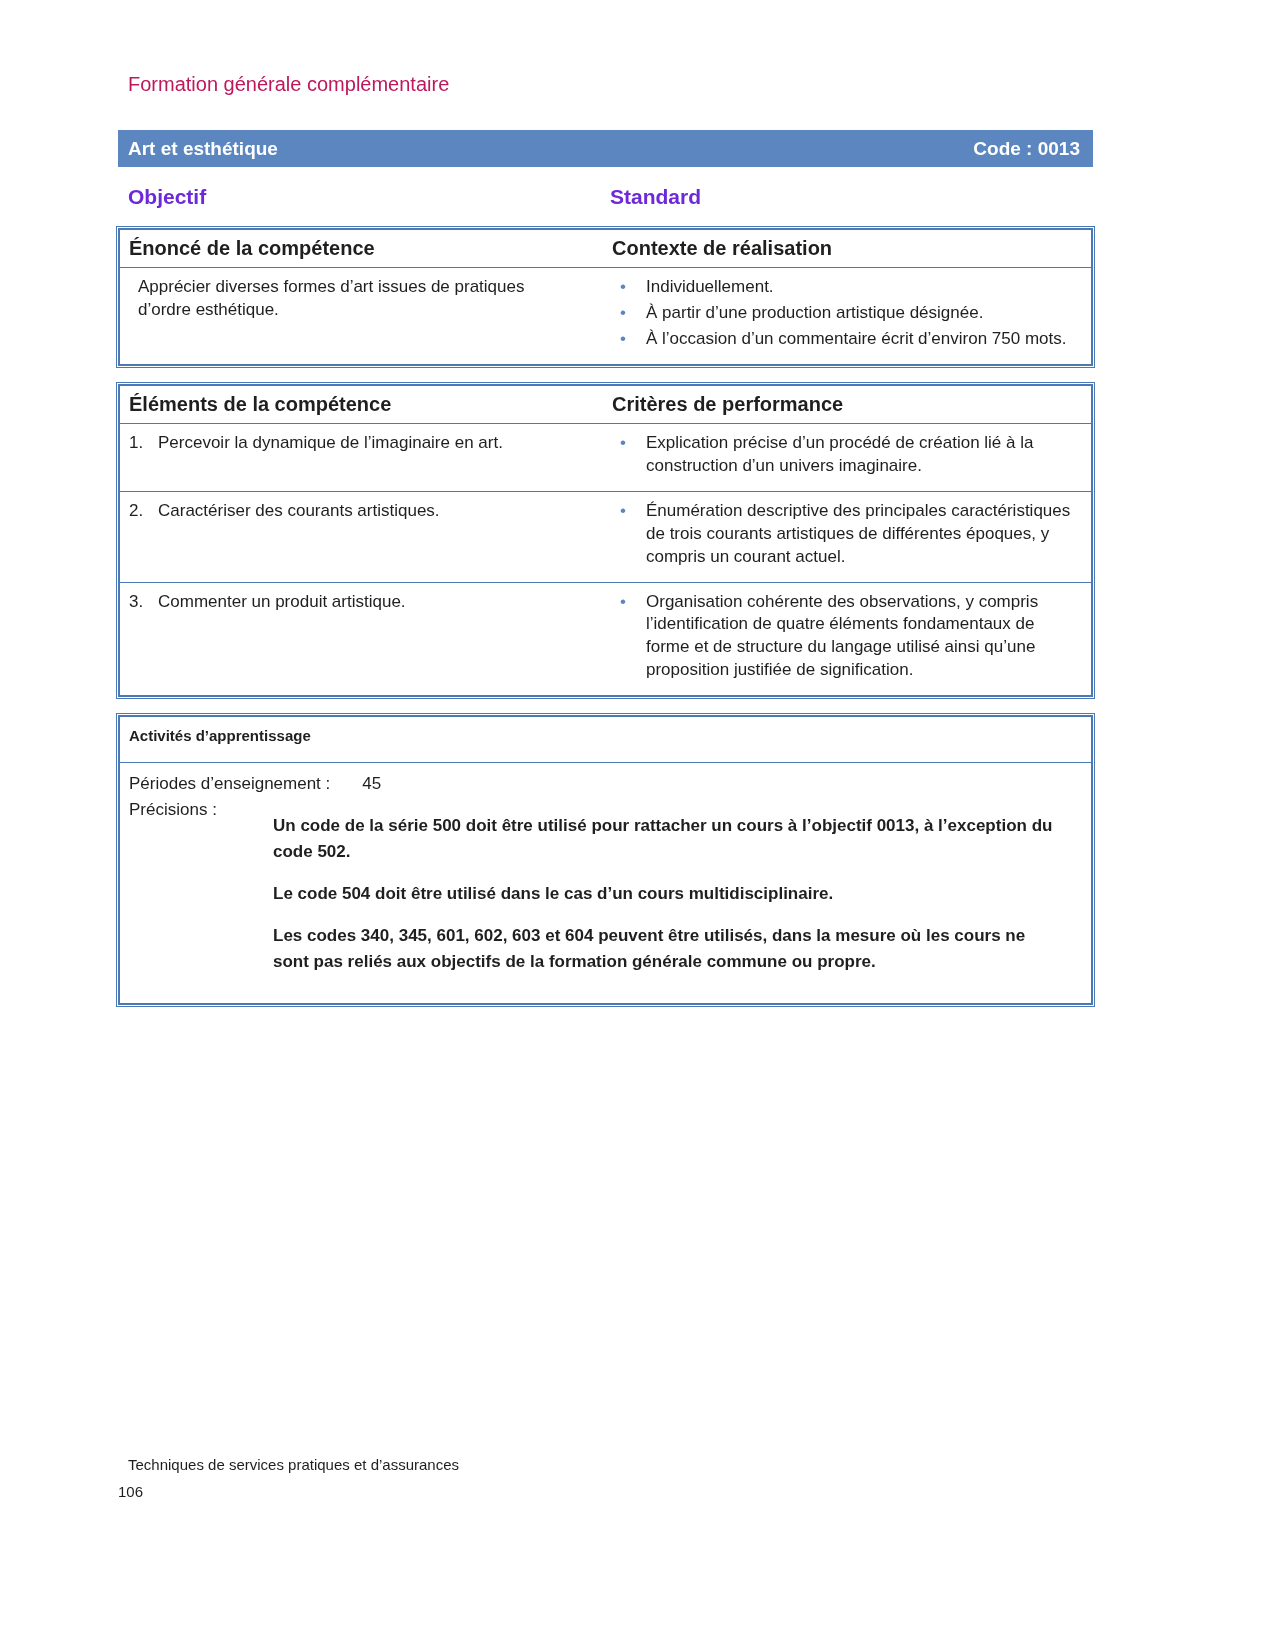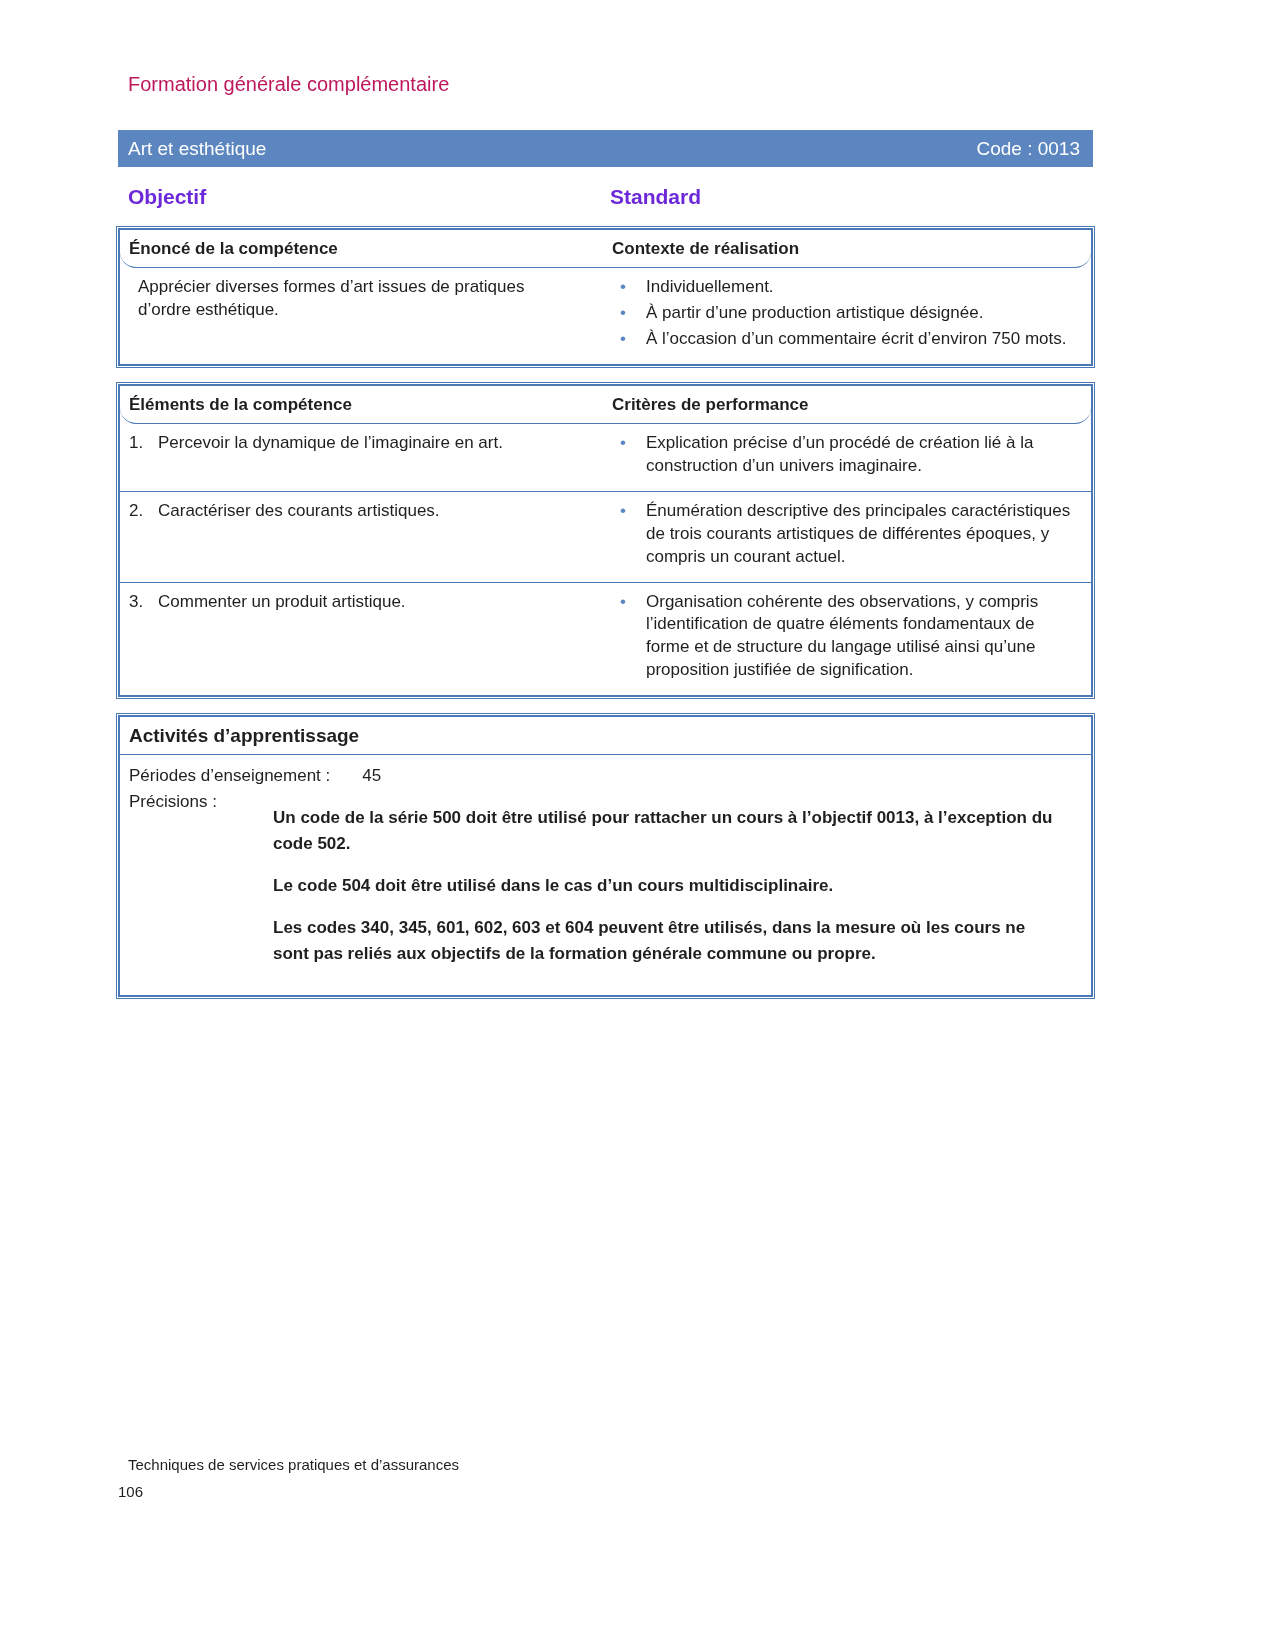--- a/index.html
+++ b/index.html
@@ -29,20 +29,21 @@
   .banner {
     margin-top: 33px;
     background: #5b86c0;
     color: #ffffff;
     font-size: 19px;
     height: 37px;
     display: flex;
     align-items: center;
     justify-content: space-between;
     padding: 0 13px 0 10px;
+    font-weight: bold;
   }
   .col-titles {
     display: grid;
     grid-template-columns: 492px 1fr;
     margin-top: 17px;
     margin-bottom: 18px;
   }
   .col-titles h2 {
     font-size: 21px;
     font-weight: bold;
@@ -55,24 +56,23 @@
     outline: 1px solid #4a79b6;
     outline-offset: 1px;
     margin-bottom: 18px;
     background: #ffffff;
   }
   .tbl-header {
     display: grid;
     grid-template-columns: 492px 1fr;
     border-bottom: 1px solid #4a79b6;
     font-weight: bold;
-    font-size: 17px;
+    font-size: 20px;
     line-height: 21px;
     padding: 8px 0;
-    border-radius: 16px;
   }
   .hcell-left { padding-left: 9px; }
   .tbl-row {
     display: grid;
     grid-template-columns: 492px 1fr;
     padding: 8px 0 10px;
   }
   .tbl-row + .tbl-row { border-top: 1px solid #4a79b6; }
   .cell-left {
     padding-left: 18px;
@@ -88,23 +88,23 @@
   .numbered { display: grid; grid-template-columns: 29px 1fr; padding-left: 9px; padding-right: 20px; }
   .bullet-item {
     display: grid;
     grid-template-columns: 26px 1fr;
     padding-left: 8px;
     margin-bottom: 3px;
   }
   .bullet { color: #5b86c0; }
   .single-header {
     font-weight: bold;
-    font-size: 19px;
+    font-size: 15px;
     line-height: 21px;
-    padding: 8px 10px 8px 9px;
+    padding: 8px 10px 16px 9px;
     border-bottom: 1px solid #4a79b6;
   }
   .activities-body {
     padding: 8px 10px 12px 9px;
     font-size: 17px;
     line-height: 26px;
   }
   .kv-row { display: flex; }
   .kv-label { width: 128px; flex-shrink: 0; }
   .kv-label-wide { margin-right: 32px; }

